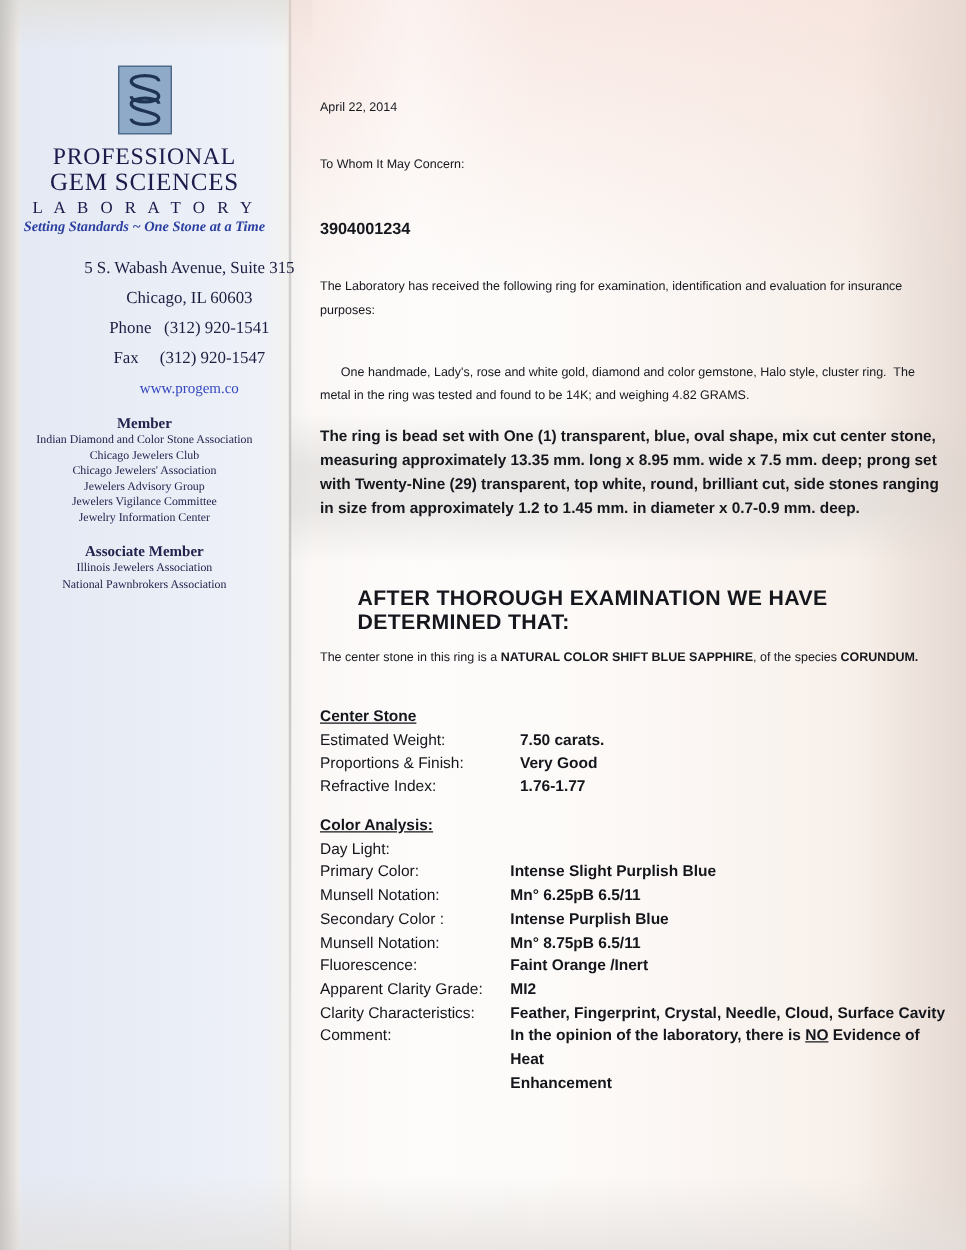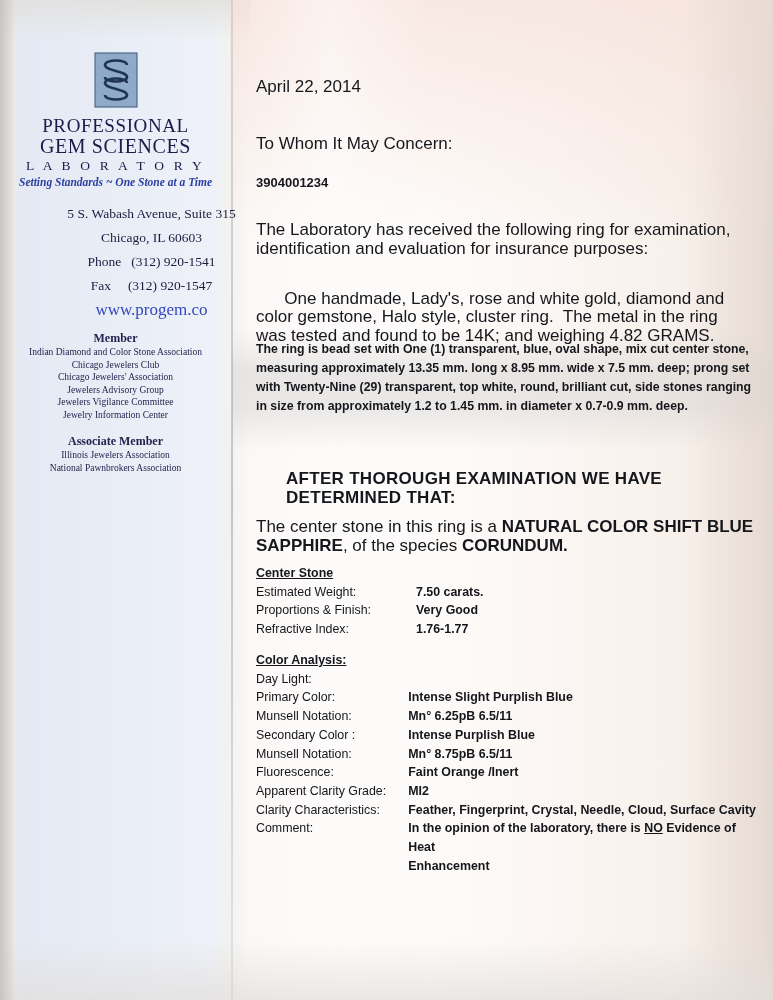--- a/index.html
+++ b/index.html
@@ -140,21 +140,21 @@
     text-align: center;
     font-family: "Liberation Serif", serif;
     font-size: 13.5px;
     color: #1d1d40;
     line-height: 24px;
     padding-left: 36px;
   }
   .addr .row { display:block; }
   .addr .web {
     color: #3348c0;
-    font-size: 17px;
+    font-size: 12px;
   }
   .memberships {
     position: absolute;
     left: 0; top: 330px; width: 231px;
     text-align: center;
     font-family: "Liberation Serif", serif;
     color: #23234e;
   }
   .memberships .hdr {
     font-size: 12px;
@@ -171,29 +171,29 @@
 
   
   .body-col {
     position: absolute;
     left: 248px; top: 0; width: 510px; height: 1000px;
     color: #14161c;
   }
   .t {
     position: absolute;
     font-family: "Liberation Sans", sans-serif;
-    font-size: 17px;
+    font-size: 10px;
     line-height: 18.5px;
     color: #15171d;
     white-space: pre-wrap;
   }
   .b { font-weight: bold; }
   .u { text-decoration: underline; }
   .date   { top: 78px;  left: 8px; }
-  .salut  { top: 123px; left: 8px; margin-top: 12px; }
+  .salut  { top: 123px; left: 8px; }
   .refno  { top: 174px; left: 8px; font-weight: bold; font-size: 13px; }
   .para1  { top: 221px; left: 8px; width: 480px; }
   .para2  { top: 271px; left: 8px; width: 480px; }
   .para3  { top: 340px; left: 8px; width: 500px; font-weight: bold; font-size: 12.3px; line-height: 19px;}
   .headline { top: 470px; left: 38px; font-weight: bold; font-size: 17px; letter-spacing: 0.3px;}
   .para4  { top: 518px; left: 8px; width: 500px; }
 
   .sect-title { font-weight: bold; text-decoration: underline; }
 
   .tbl {

